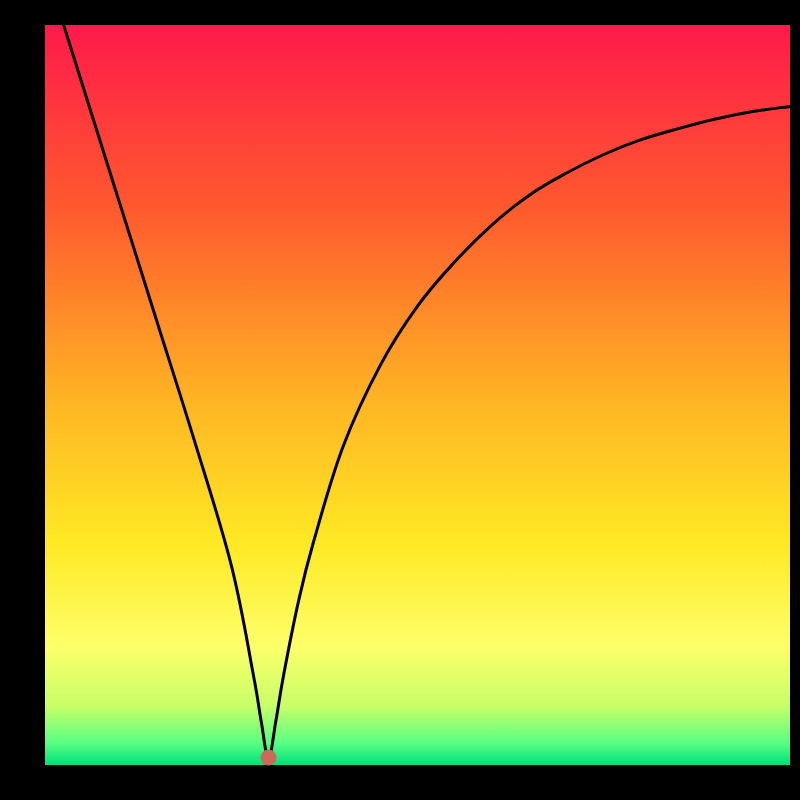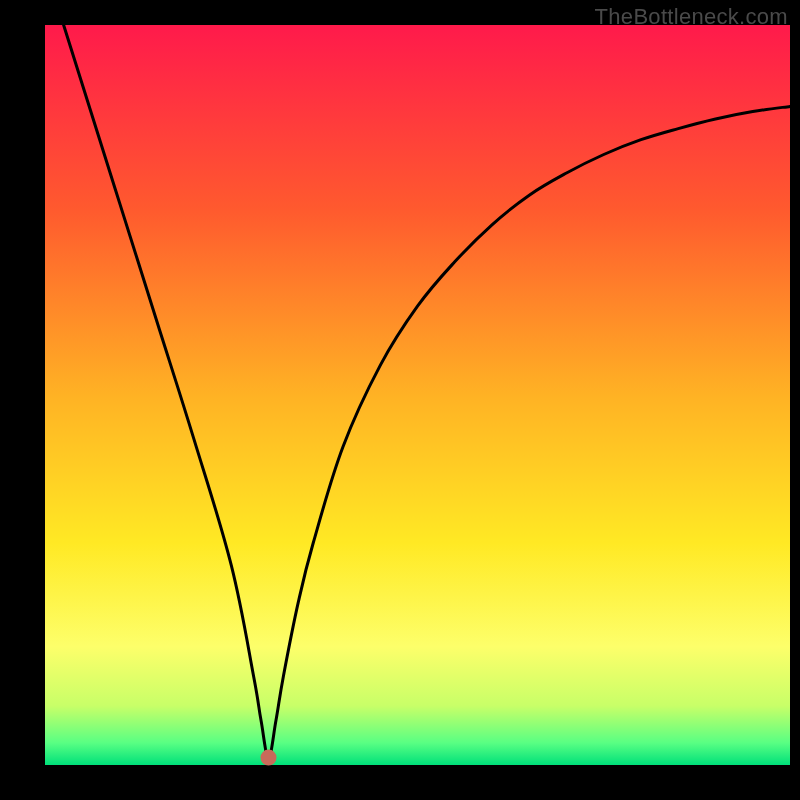--- a/index.html
+++ b/index.html
@@ -26,21 +26,20 @@
     color: #4a4a4a;
     font-size: 22px;
     font-weight: 400;
     letter-spacing: 0.3px;
   }
 </style>
 </head>
 <body>
 
 <div id="container">
-  <div class="watermark">TheBottleneck.com</div>
   <svg id="chart-svg" width="800" height="800">
       <defs>
         <linearGradient id="bg-grad" x1="0" y1="0" x2="0" y2="1">
           <stop offset="0%" stop-color="#ff1a4b"></stop>
           <stop offset="25%" stop-color="#ff5a2e"></stop>
           <stop offset="50%" stop-color="#ffb224"></stop>
           <stop offset="70%" stop-color="#ffe924"></stop>
           <stop offset="84%" stop-color="#fdff6a"></stop>
           <stop offset="92%" stop-color="#c8ff68"></stop>
           <stop offset="97%" stop-color="#59ff83"></stop>

